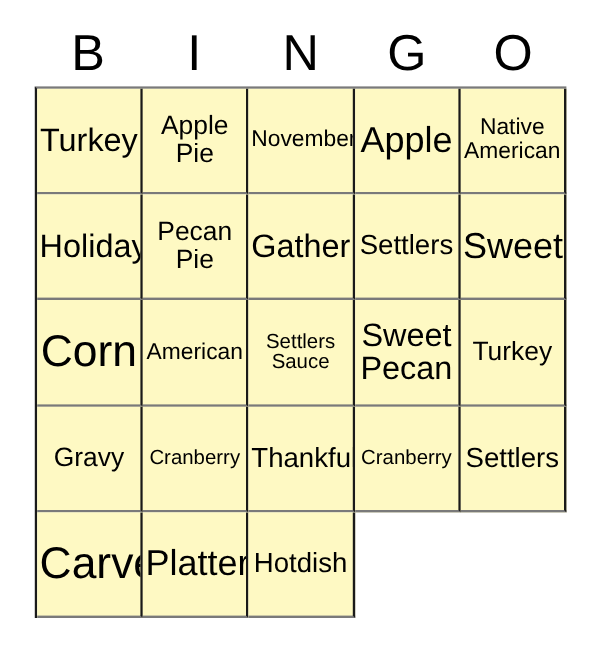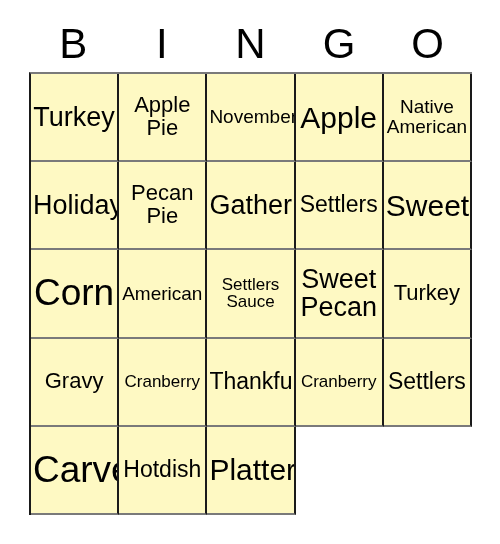--- a/index.html
+++ b/index.html
@@ -165,20 +165,20 @@
       <div class="cell">
         <span class="cell-text sz-xxs">Cranberry</span>
       </div>
       <div class="cell">
         <span class="cell-text sz-sm">Settlers</span>
       </div>
       <div class="cell">
         <span class="cell-text sz-xxl">Carve</span>
       </div>
       <div class="cell">
-        <span class="cell-text sz-sm">Hotdish</span>
+        <span class="cell-text sz-lg">Platter</span>
       </div>
       <div class="cell">
-        <span class="cell-text sz-lg">Platter</span>
+        <span class="cell-text sz-sm">Hotdish</span>
       </div>
     </div>
 
 </div>
 
 </body></html>

